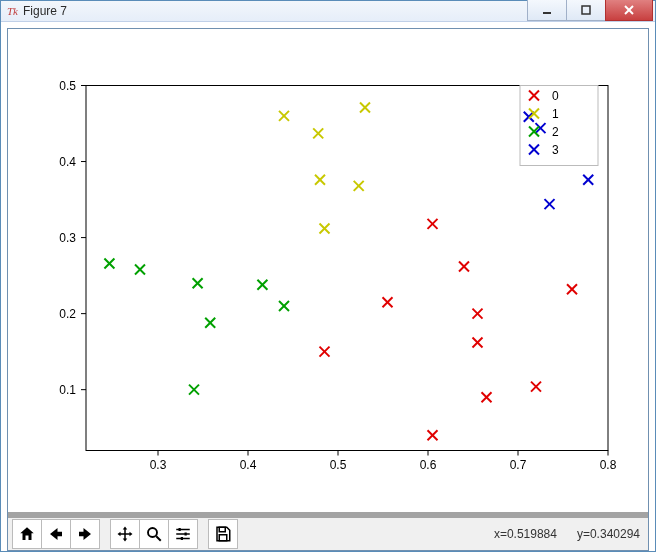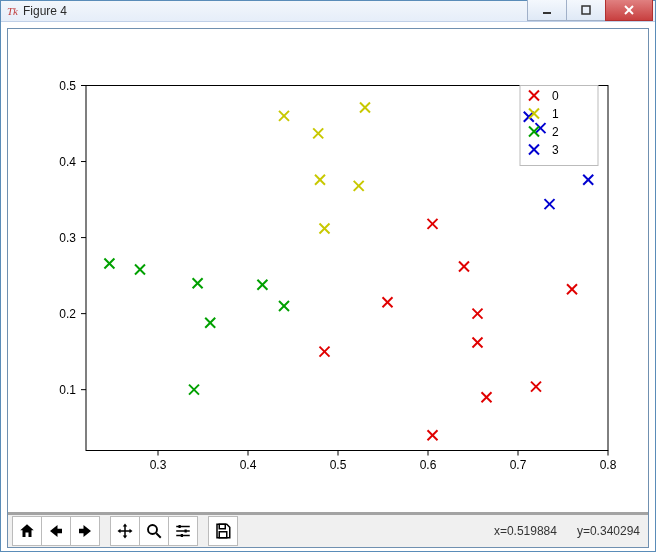--- a/index.html
+++ b/index.html
@@ -12,39 +12,39 @@
   .tb-btn + .tb-btn { margin-left:-1px; }
   .tb-btn.close { background:linear-gradient(#e08080,#c84040); color:#fff; border-color:#b03030; width:46px; font-size:16px; font-weight:bold; }
   .inner { flex:1; margin:6px; border:1px solid #7090b0; background:#fff; display:flex; flex-direction:column; }
   .plot-area { flex:1; position:relative; }
   svg.plot { width:100%; height:100%; }
   .axis-line { stroke:#000; stroke-width:1; fill:none; }
   .tick-label { font-size:12px; fill:#000; }
   .marker { stroke-width:2; fill:none; }
   .legend-box { stroke:#bbb; fill:none; }
   .legend-text { font-size:12px; fill:#000; }
-  .toolbar { height:32px; border-top:3px solid #a3a3a3; display:flex; align-items:center; padding:0 4px; background:#f0f0f0; }
+  .toolbar { height:32px; border-top:6px solid #a3a3a3; display:flex; align-items:center; padding:0 4px; background:#f0f0f0; }
   .tbar-btn { width:28px; height:28px; border:1px solid #bbb; background:#fff; display:flex; align-items:center; justify-content:center; }
   .tbar-btn + .tbar-btn { margin-left:-1px; }
   .tbar-group { display:flex; }
   .tbar-gap { width:10px; }
   .spacer { flex:1; }
   .cursor-readout { font-size:12px; color:#333; padding-right:4px; display:flex; gap:20px; }
 </style>
 </head>
 <body>
 
 <div class="window">
   <div class="titlebar">
     <div class="tb-icon">
       <svg width="14" height="14">
           <text x="0" y="11" font-size="11" font-style="italic" font-family="serif" fill="#c04040">Tk</text>
         </svg>
     </div>
-    <div class="tb-title">Figure 4</div>
+    <div class="tb-title">Figure 7</div>
     <div class="tb-btns">
       <div class="tb-btn">
           <svg width="10" height="10">
             <line x1="1" y1="8" x2="9" y2="8" stroke="#333" stroke-width="2"></line>
           </svg>
         </div>
       <div class="tb-btn">
           <svg width="10" height="10">
             <rect x="1" y="1" width="8" height="8" fill="none" stroke="#333" stroke-width="1.5"></rect>
           </svg>

